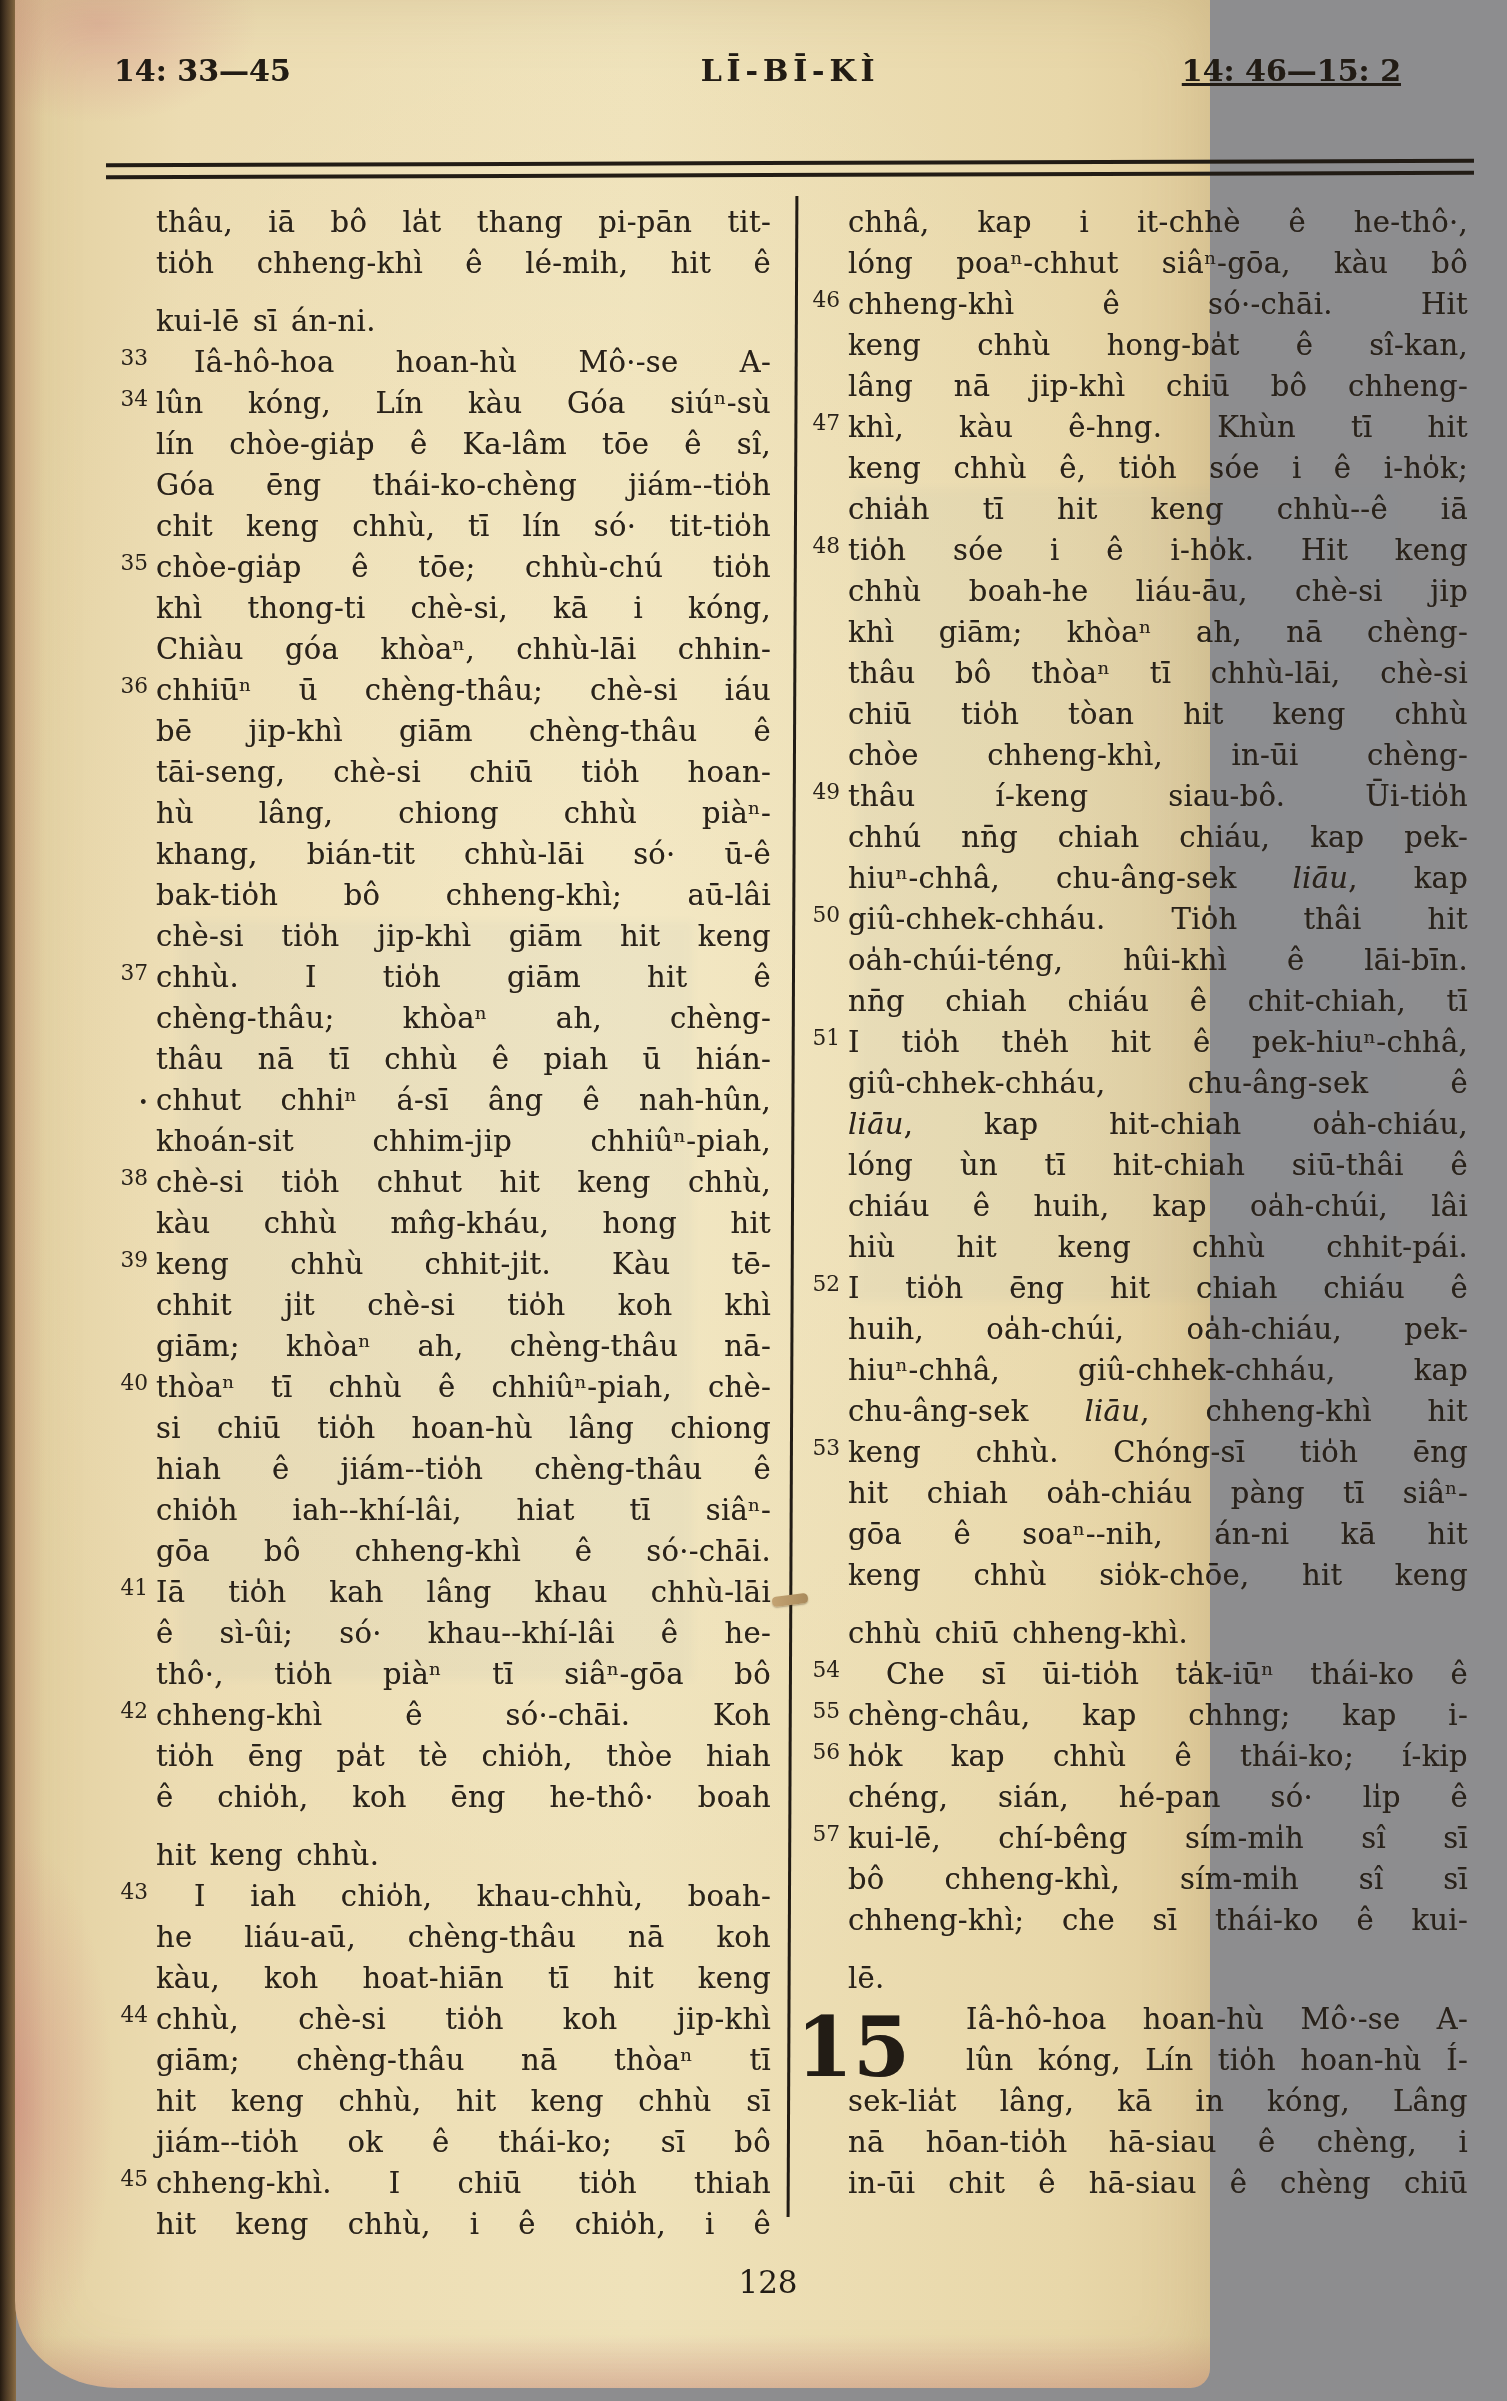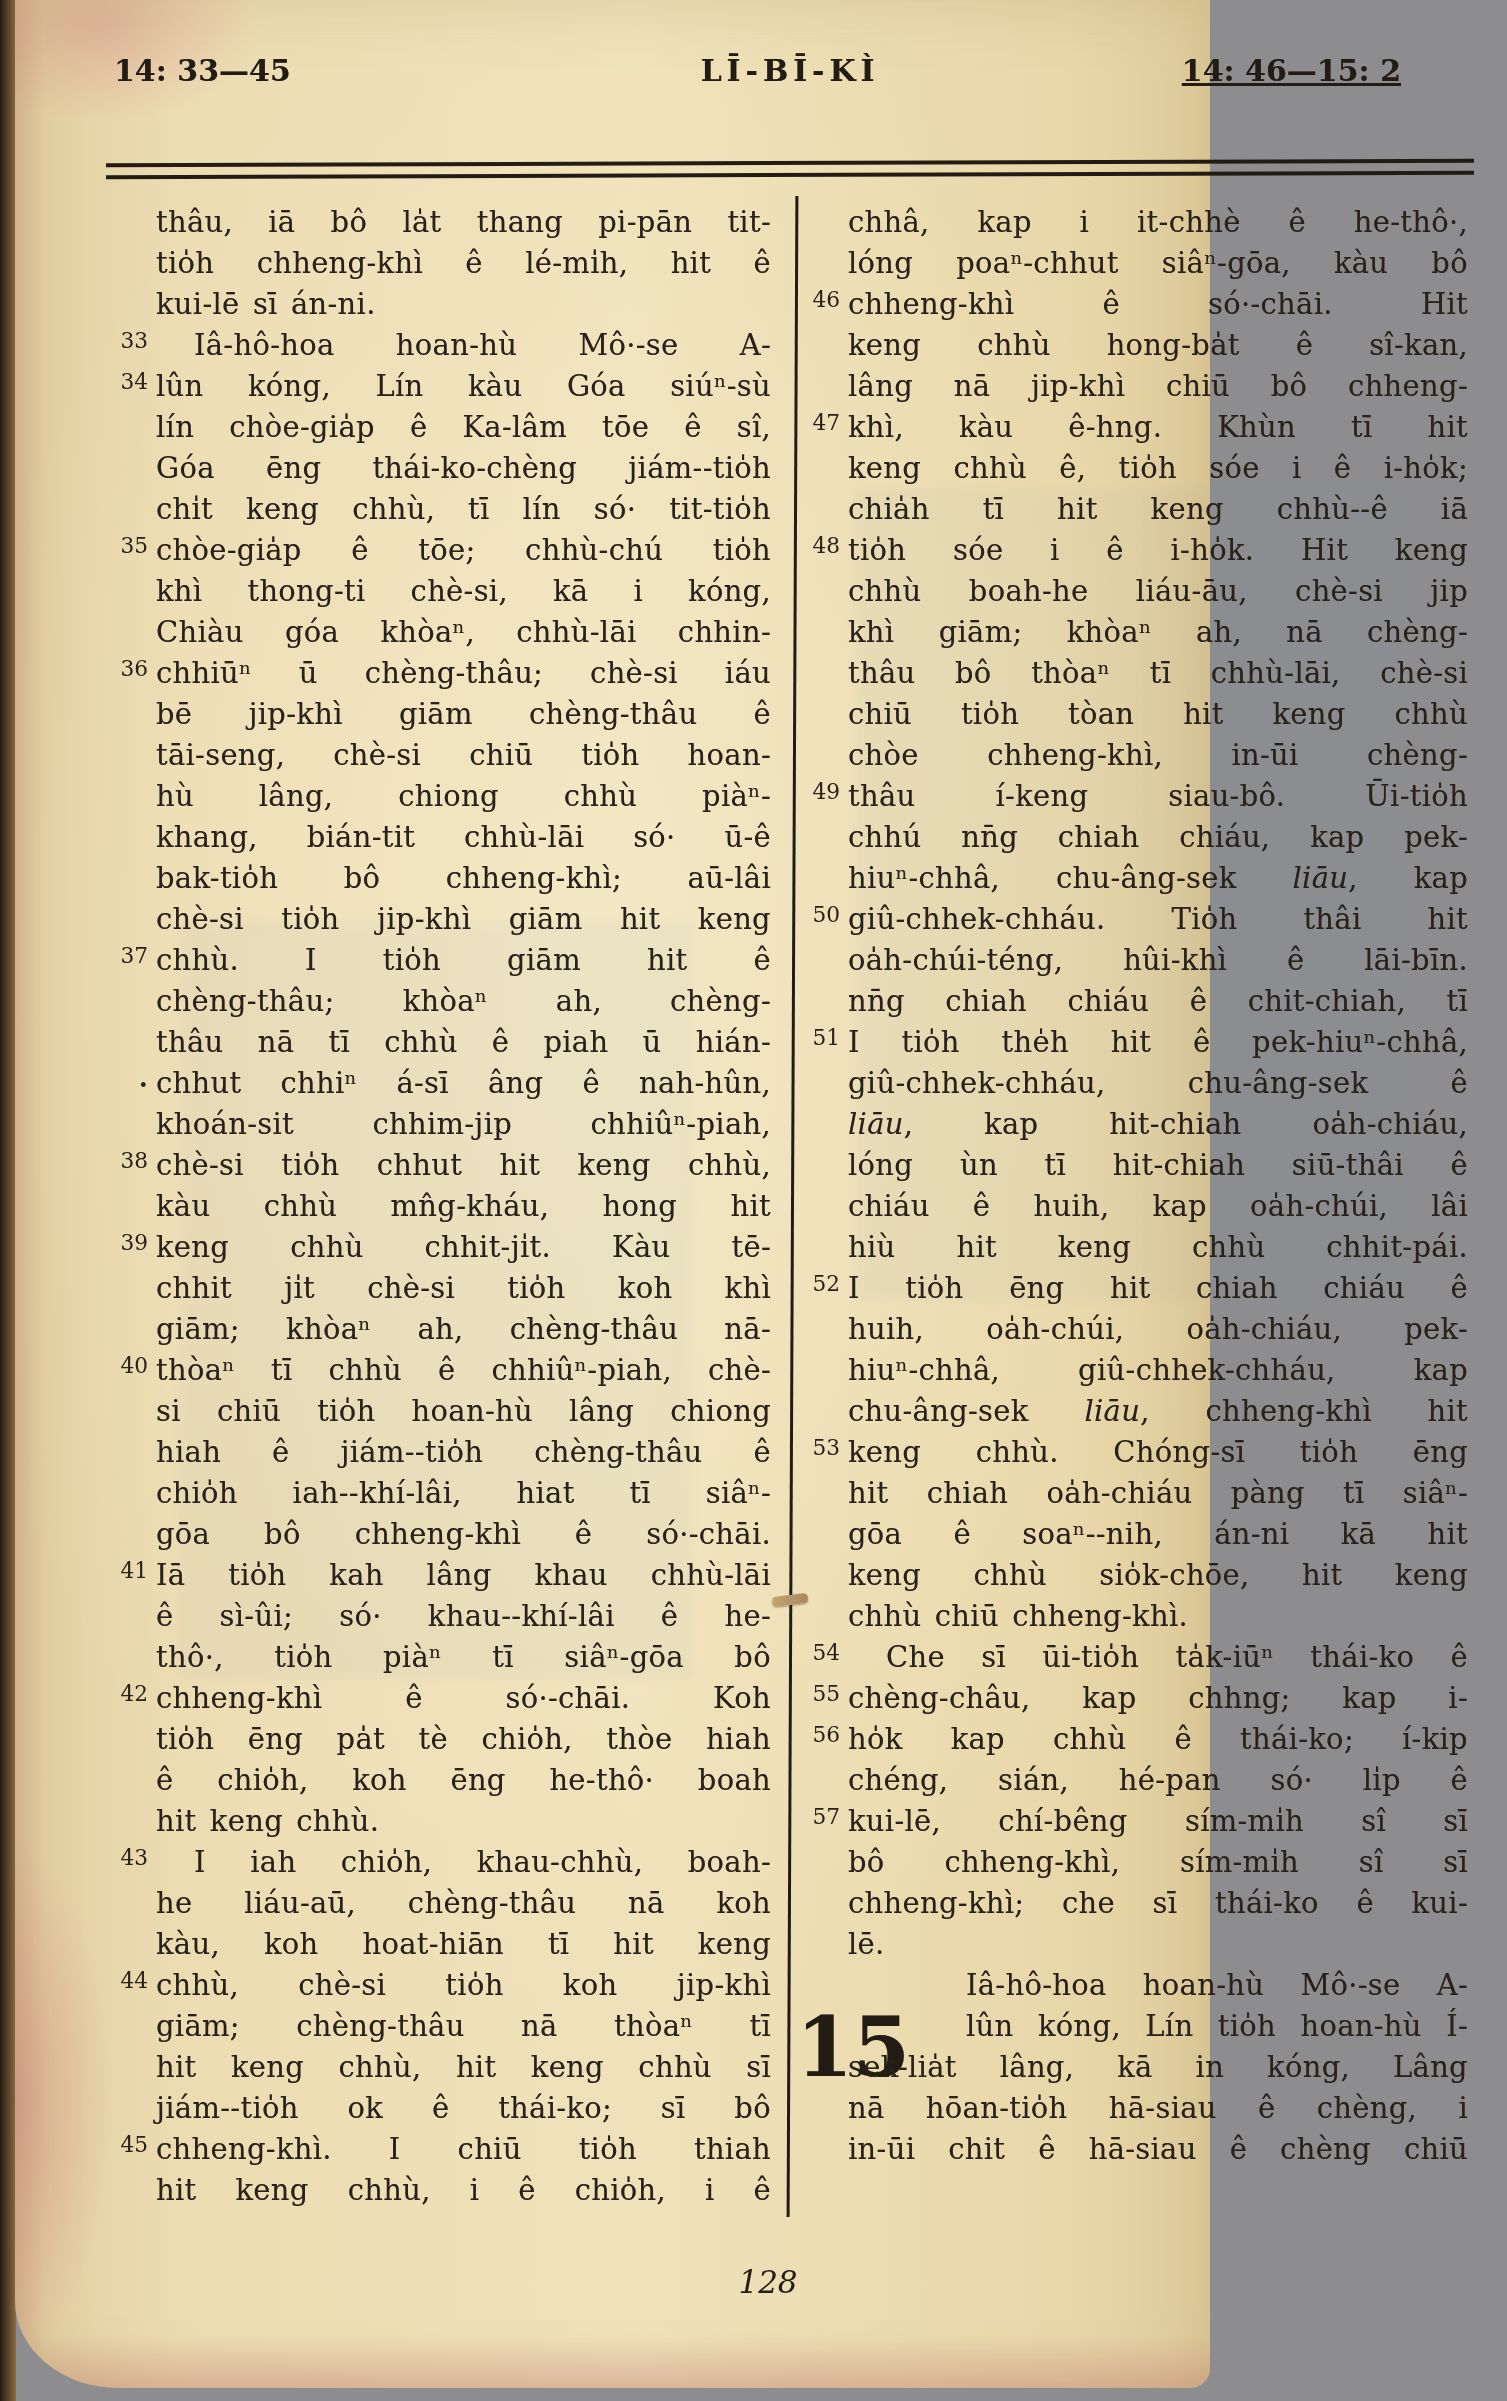--- a/index.html
+++ b/index.html
@@ -35,30 +35,30 @@
   #rule2{top:173px;transform:rotate(-0.18deg);}
   #divider{position:absolute;left:776px;top:196px;width:3.3px;height:2021px;
            background:#221c15;transform:rotate(0.25deg);}
   .col{position:absolute;top:202px;}
   #col-left{left:141px;width:615px;}
   #col-right{left:833px;width:620px;}
   .line{position:relative;height:41px;line-height:41px;white-space:nowrap;}
   .txt{display:block;text-align:justify;text-align-last:justify;white-space:normal;
        font-size:29px;color:#29221a;letter-spacing:0.3px;word-spacing:3.8px;
        text-shadow:0 0 0.5px rgba(40,30,20,.38);}
-  .line-end .txt{text-align-last:left;}
+  .line-end .txt{text-align-last:left;margin-top:17px;}
   .line-indent .txt{padding-left:38px;}
   .chap1 .txt,.chap2 .txt{padding-left:118px;}
   .vnum{position:absolute;left:-56px;top:-4.9px;width:48px;text-align:right;
         font-size:21.7px;color:#29221a;line-height:41px;}
   .vnum.bullet{font-size:16.3px;top:2.2px;}
   #chap-num{position:absolute;left:-52px;top:1802px;font-size:82px;line-height:87px;
             color:#221c15;font-weight:bold;text-shadow:0 0 0.5px rgba(40,30,20,.4);}
   #page-num{position:absolute;left:699px;top:2264px;width:108px;text-align:center;
-            font-size:31px;color:#221c15;font-style:italic;}
+            font-size:31px;color:#221c15;}
   #speck{position:absolute;left:757px;top:1595px;width:36px;height:9.8px;border-radius:4.3px;
          background:linear-gradient(90deg,#c3a372,#a98a5c);transform:rotate(-7deg);
          box-shadow:0 1.1px 1.6px rgba(80,60,30,.4);}
   .ghost{position:absolute;background:#7d95a2;opacity:.05;filter:blur(3.8px);}
 </style>
 </head>
 <body>
 
 <div id="binding"></div>
 

